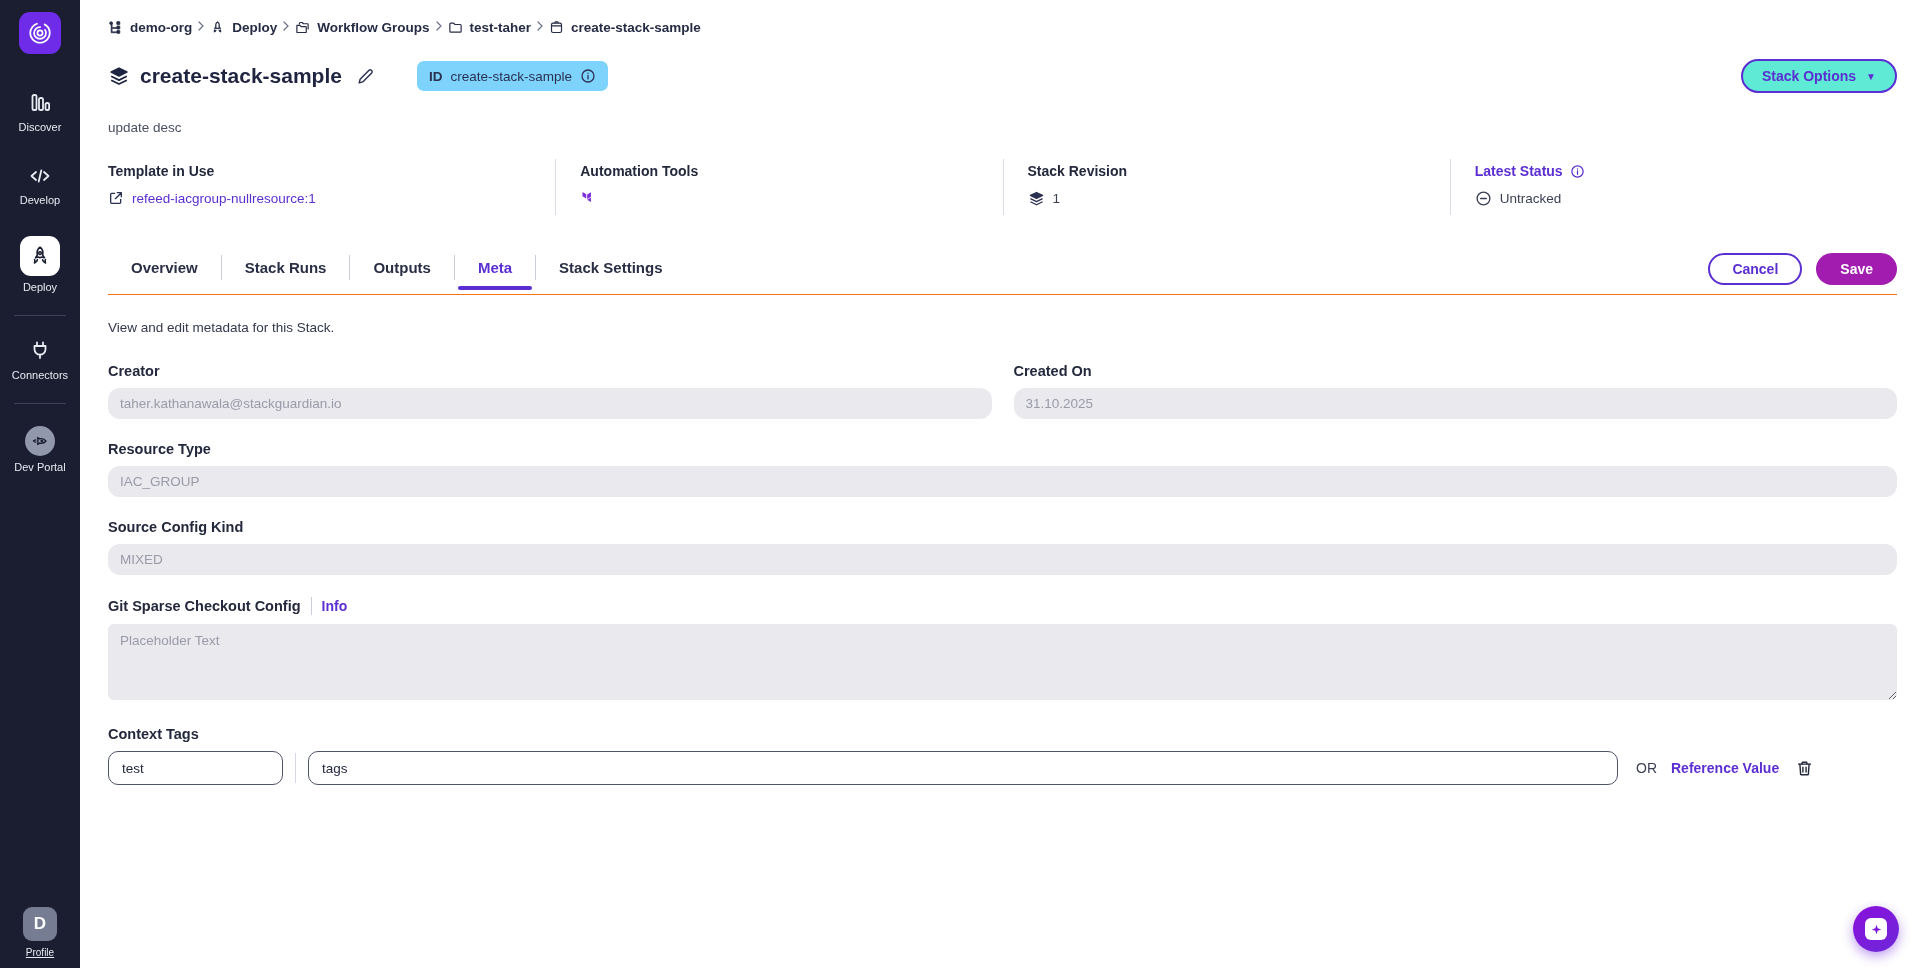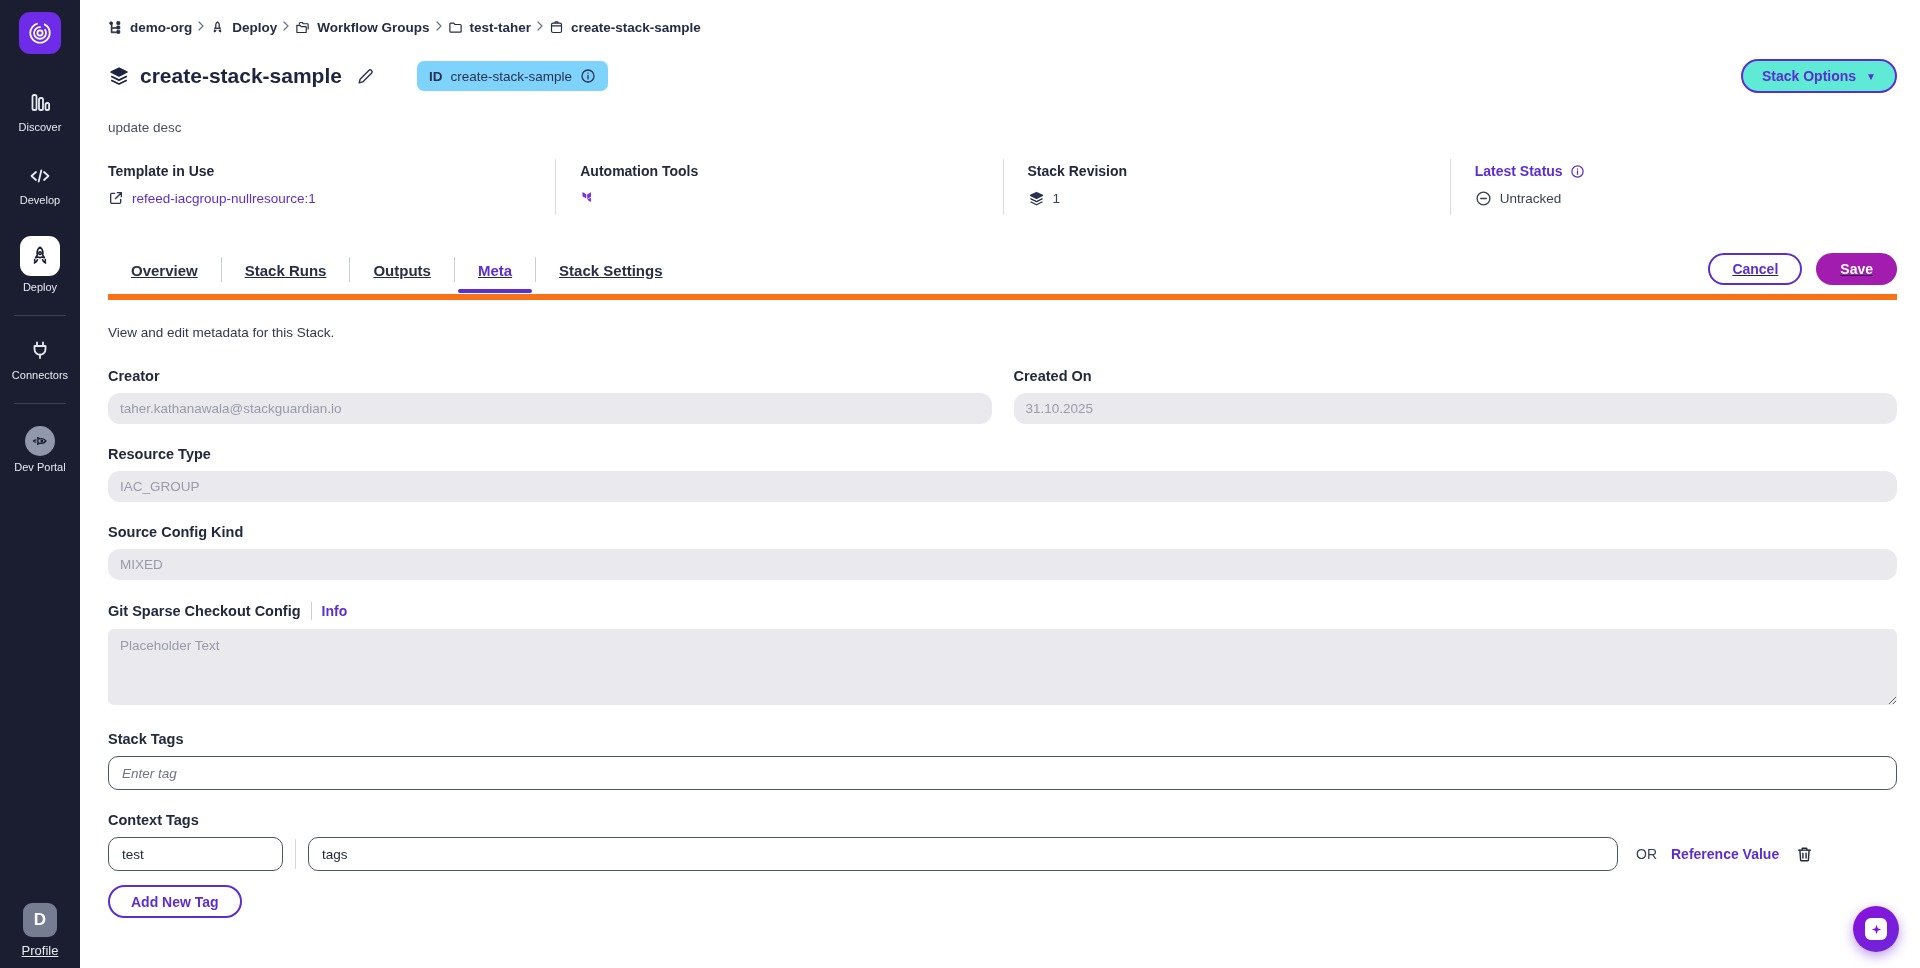--- a/index.html
+++ b/index.html
@@ -38,21 +38,21 @@
     width:30px; height:30px; border-radius:50%; background:#9298ac;
     display:flex; align-items:center; justify-content:center;
   }
   .side-spacer { flex:1; }
   .profile-item { display:flex; flex-direction:column; align-items:center; gap:6px; cursor:pointer; }
   .profile-avatar {
     width:34px; height:34px; background:#767d92; border-radius:9px;
     display:flex; align-items:center; justify-content:center;
     color:#ffffff; font-size:17px; font-weight:700;
   }
-  .profile-label { font-size:13px; color:#e8eaf2;text-decoration:underline; }
+  .profile-label { font-size:10px; color:#e8eaf2;text-decoration:underline; }
 
   
   .main { flex:1; height:968px; padding:20px 23px 0 28px; position:relative; overflow:hidden; }
 
   
   .breadcrumb { display:flex; align-items:flex-start; gap:3px; font-size:13.5px; font-weight:700; color:#262c44; }
   .crumb { display:flex; align-items:center; gap:7px; cursor:pointer; }
   .crumb svg { stroke:#262c44; }
   .crumb-sep svg { stroke:#6a7087; }
 
@@ -80,21 +80,21 @@
   
   .info-bar { display:grid; grid-template-columns:1fr 1fr 1fr 1fr; margin-top:24px; }
   .info-col { padding:4px 0 8px; }
   .info-col + .info-col { border-left:1px solid #dadde4; padding-left:24px; }
   .info-label { font-size:14px; font-weight:700; color:#23283c; }
   .info-value { margin-top:11px; display:flex; align-items:center; gap:8px; font-size:13.5px; color:#3a3f52; }
   .link-purple { color:#5b2ed1; cursor:pointer; }
   .status-label { color:#5b2ed1; display:flex; align-items:center; gap:7px; cursor:pointer; }
 
   
-  .tabs-row { display:flex; justify-content:space-between; align-items:center; border-bottom:6px solid #f97316; margin-top:38px;text-decoration:underline; }
+  .tabs-row { display:flex; justify-content:space-between; align-items:flex-start; border-bottom:1px solid #f97316; margin-top:38px; }
   .tabs { display:flex; align-items:center; }
   .tab { position:relative; padding:6px 23px 13px; font-size:15px; font-weight:700; color:#2a2f45; cursor:pointer; }
   .tab-div { width:1px; height:25px; background:#c9cdd8; margin-bottom:8px; }
   .tab.active { color:#5b2ed1; }
   .tab.active::after {
     content:""; position:absolute; left:3px; right:3px; bottom:-1px;
     height:4px; background:#5b2ed1; border-radius:3px;
   }
   .tab-actions { display:flex; gap:14px; padding-bottom:9px; }
   .btn-cancel {
@@ -422,45 +422,38 @@
 
     <div class="field">
       <label class="field-label">
         <span>Git Sparse Checkout Config</span>
         <span class="label-div"></span>
         <span class="info-link">Info</span>
       </label>
       <textarea class="textarea-disabled" placeholder="Placeholder Text" style=""></textarea>
     </div>
 
-    <div class="field">
-      <label class="field-label">Stack Tags</label>
-      <input class="tag-input" placeholder="Enter tag" style="">
-    </div>
 
     <div class="field">
       <label class="field-label">Context Tags</label>
       <div class="ctx-row">
         <input class="tag-input ctx-key" value="test" style="">
         <span class="ctx-div"></span>
         <input class="tag-input ctx-val" value="tags" style="">
         <span class="or-label">OR</span>
         <span class="ref-link">Reference Value</span>
         <button class="trash-btn">
           <svg width="19" height="19" viewBox="0 0 24 24" fill="none" stroke="#23283c" stroke-width="1.8" stroke-linecap="round" stroke-linejoin="round">
             <path d="M4.5 6.5h15"></path>
             <path d="M9 6.5V4.8A.8.8 0 0 1 9.8 4h4.4a.8.8 0 0 1 .8.8v1.7"></path>
             <path d="M6.2 6.5l.9 12.7a1 1 0 0 0 1 .8h7.8a1 1 0 0 0 1-.8l.9-12.7"></path>
             <path d="M10 10.5v6M14 10.5v6"></path>
           </svg>
         </button>
       </div>
-      <div class="add-tag-row">
-        <button class="btn-add-tag">Add New Tag</button>
-      </div>
     </div>
   </div>
 
   <button class="fab">
     <span class="fab-glyph">
       <svg width="15" height="15" viewBox="0 0 24 24" fill="#7a16da">
         <path d="M12 4.5l1.9 5.6 5.6 1.9-5.6 1.9L12 19.5l-1.9-5.6-5.6-1.9 5.6-1.9z"></path>
       </svg>
     </span>
   </button>

